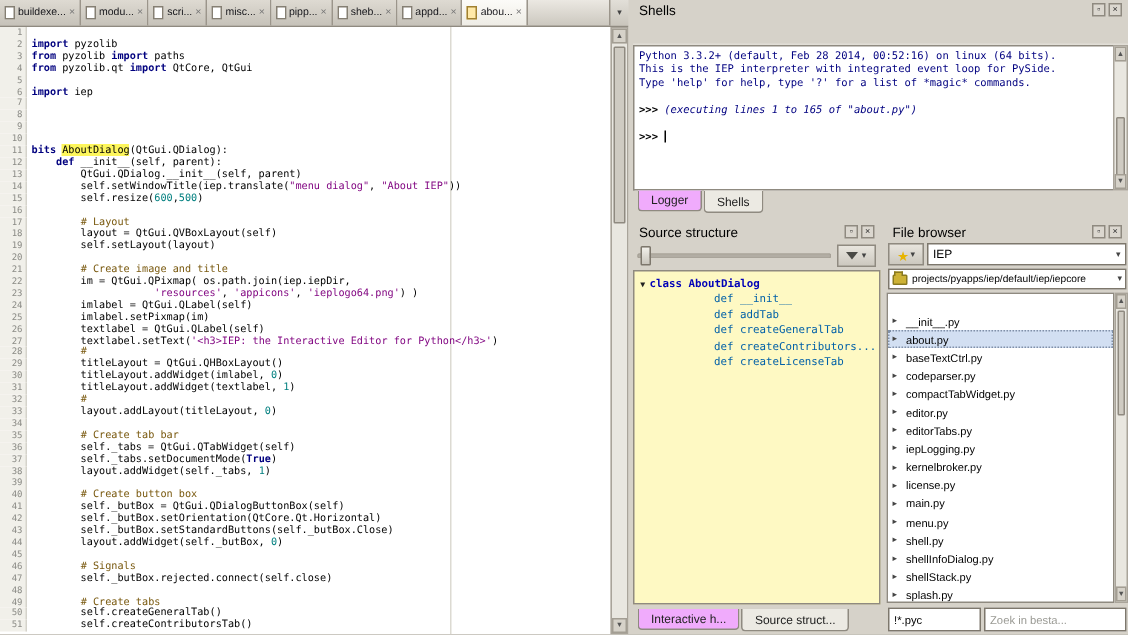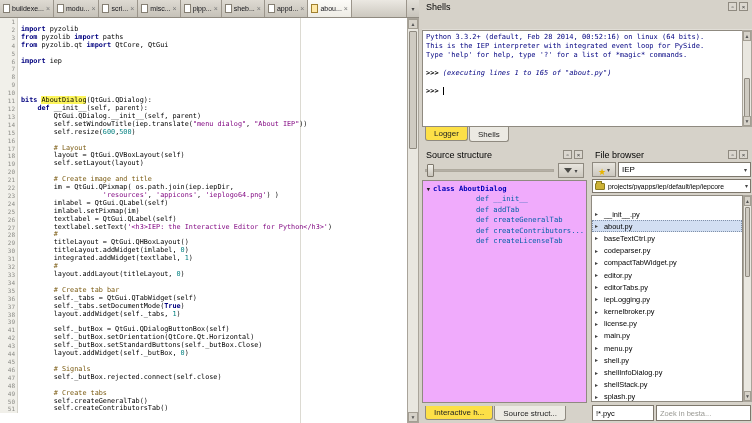--- a/index.html
+++ b/index.html
@@ -56,33 +56,33 @@
   #shell-toolbar{display:flex;align-items:center;gap:4px;margin-left:8px;height:100%;}
   .sh-ic{width:12px;height:12px;display:flex;align-items:center;justify-content:center;font-size:10px;line-height:1;}
   #shell-output{position:absolute;top:30px;left:0;right:10px;bottom:17px;background:#fff;border:1px solid #8f8a80;border-right:none;padding:2px 3px;font-family:"DejaVu Sans Mono",monospace;font-size:7px;overflow:hidden;}
   .sline{height:9px;white-space:pre;}
   .sh-b{color:#000080;}
   .sh-pr{color:#000;font-weight:bold;}
   .sh-m{color:#000080;font-style:italic;}
   .sh-cur{display:inline-block;width:1px;height:8px;background:#000;vertical-align:middle;}
   #shell-scroll{right:0;top:30px;bottom:17px;width:10px;}
   .south-tabs{position:absolute;bottom:0;left:0;right:0;height:17px;display:flex;align-items:flex-start;padding-left:3px;gap:1px;}
-  .btab{height:14px;display:flex;align-items:center;padding:0 8px;font-size:8px;background:#fde047;border:1px solid #8f8a80;border-top:none;border-radius:0 0 3px 3px;color:#222;white-space:nowrap;}
+  .btab{height:14px;display:flex;align-items:center;padding:0 8px;font-size:8px;background:#f0abfc;border:1px solid #8f8a80;border-top:none;border-radius:0 0 3px 3px;color:#222;white-space:nowrap;}
   .btab.sel{background:#eceae3;height:15px;}
 
   
   #tools{position:absolute;top:148px;left:0;right:0;bottom:0;}
   #left-tool{position:absolute;left:0;top:0;width:165px;bottom:0;}
   #ss-toolbar{position:absolute;top:13px;left:0;right:0;height:19px;display:flex;align-items:center;gap:4px;padding:0 3px;}
   #ss-slider{flex:1;position:relative;height:13px;}
   #ss-track{position:absolute;left:0;right:0;top:5px;height:3px;background:#b4afa5;border-radius:1px;box-shadow:inset 0 0 1px #7d776c;}
   #ss-handle{position:absolute;left:2px;top:0;width:7px;height:13px;background:linear-gradient(#f2f0ea,#c9c5bc);border:1px solid #7d776c;border-radius:1px;}
   #ss-filter{width:26px;height:15px;border:1px solid #8f8a80;background:linear-gradient(#e8e5de,#ccc8bf);display:flex;align-items:center;justify-content:center;gap:2px;flex:none;}
   .funnel{width:0;height:0;border-left:4px solid transparent;border-right:4px solid transparent;border-top:5px solid #4a4a46;}
-  #ss-tree{position:absolute;top:32px;left:0;right:0;bottom:20px;background:#f0abfc;border:1px solid #8f8a80;overflow:hidden;font-family:"DejaVu Sans Mono",monospace;font-size:7.2px;padding:2px 1px;}
+  #ss-tree{position:absolute;top:32px;left:0;right:0;bottom:20px;background:#fef9c3;border:1px solid #8f8a80;overflow:hidden;font-family:"DejaVu Sans Mono",monospace;font-size:7.2px;padding:2px 1px;}
   .trow{height:10.5px;display:flex;align-items:center;white-space:nowrap;}
   .tree-exp{width:9px;text-align:center;flex:none;}
   .tree-exp::before{content:"▼";font-size:5.5px;color:#222;}
   .trow.class .tlabel{color:#0000b8;font-weight:bold;}
   .trow.def{padding-left:20px;margin-left:32px;}
   .trow.def .tlabel{color:#0060a8;}
 
   #tool-split{position:absolute;left:165px;top:0;width:4px;bottom:0;}
   #right-tool{position:absolute;left:169px;right:0;top:0;bottom:0;}
   #fb-row1{position:absolute;top:13px;left:1px;right:1px;height:17px;display:flex;gap:2px;align-items:center;}
@@ -187,29 +187,30 @@
           <div class="eline"><span class="ln">21</span><span class="ctext"><span class="tk-p">        </span><span class="tk-c"># Create image and title</span></span></div>
           <div class="eline"><span class="ln">22</span><span class="ctext"><span class="tk-p">        im = QtGui.QPixmap( os.path.join(iep.iepDir, </span></span></div>
           <div class="eline"><span class="ln">23</span><span class="ctext"><span class="tk-p">                    </span><span class="tk-s">'resources'</span><span class="tk-p">, </span><span class="tk-s">'appicons'</span><span class="tk-p">, </span><span class="tk-s">'ieplogo64.png'</span><span class="tk-p">) )</span></span></div>
           <div class="eline"><span class="ln">24</span><span class="ctext"><span class="tk-p">        imlabel = QtGui.QLabel(self)</span></span></div>
           <div class="eline"><span class="ln">25</span><span class="ctext"><span class="tk-p">        imlabel.setPixmap(im)</span></span></div>
           <div class="eline"><span class="ln">26</span><span class="ctext"><span class="tk-p">        textlabel = QtGui.QLabel(self)</span></span></div>
           <div class="eline"><span class="ln">27</span><span class="ctext"><span class="tk-p">        textlabel.setText(</span><span class="tk-s">'&lt;h3&gt;IEP: the Interactive Editor for Python&lt;/h3&gt;'</span><span class="tk-p">)</span></span></div>
           <div class="eline"><span class="ln">28</span><span class="ctext"><span class="tk-p">        </span><span class="tk-c">#</span></span></div>
           <div class="eline"><span class="ln">29</span><span class="ctext"><span class="tk-p">        titleLayout = QtGui.QHBoxLayout()</span></span></div>
           <div class="eline"><span class="ln">30</span><span class="ctext"><span class="tk-p">        titleLayout.addWidget(imlabel, </span><span class="tk-n">0</span><span class="tk-p">)</span></span></div>
-          <div class="eline"><span class="ln">31</span><span class="ctext"><span class="tk-p">        integrated.addWidget(textlabel, </span><span class="tk-n">1</span><span class="tk-p">)</span></span></div>
+          <div class="eline"><span class="ln">31</span><span class="ctext"><span class="tk-p">        titleLayout.addWidget(textlabel, </span><span class="tk-n">1</span><span class="tk-p">)</span></span></div>
           <div class="eline"><span class="ln">32</span><span class="ctext"><span class="tk-p">        </span><span class="tk-c">#</span></span></div>
           <div class="eline"><span class="ln">33</span><span class="ctext"><span class="tk-p">        layout.addLayout(titleLayout, </span><span class="tk-n">0</span><span class="tk-p">)</span></span></div>
           <div class="eline"><span class="ln">34</span><span class="ctext"></span></div>
           <div class="eline"><span class="ln">35</span><span class="ctext"><span class="tk-p">        </span><span class="tk-c"># Create tab bar</span></span></div>
           <div class="eline"><span class="ln">36</span><span class="ctext"><span class="tk-p">        self._tabs = QtGui.QTabWidget(self)</span></span></div>
           <div class="eline"><span class="ln">37</span><span class="ctext"><span class="tk-p">        self._tabs.setDocumentMode(</span><span class="tk-k">True</span><span class="tk-p">)</span></span></div>
           <div class="eline"><span class="ln">38</span><span class="ctext"><span class="tk-p">        layout.addWidget(self._tabs, </span><span class="tk-n">1</span><span class="tk-p">)</span></span></div>
           <div class="eline"><span class="ln">39</span><span class="ctext"></span></div>
+          <div class="eline"><span class="ln">40</span><span class="ctext"><span class="tk-p">        </span><span class="tk-c"># Create button box</span></span></div>
           <div class="eline"><span class="ln">41</span><span class="ctext"><span class="tk-p">        self._butBox = QtGui.QDialogButtonBox(self)</span></span></div>
           <div class="eline"><span class="ln">42</span><span class="ctext"><span class="tk-p">        self._butBox.setOrientation(QtCore.Qt.Horizontal)</span></span></div>
           <div class="eline"><span class="ln">43</span><span class="ctext"><span class="tk-p">        self._butBox.setStandardButtons(self._butBox.Close)</span></span></div>
           <div class="eline"><span class="ln">44</span><span class="ctext"><span class="tk-p">        layout.addWidget(self._butBox, </span><span class="tk-n">0</span><span class="tk-p">)</span></span></div>
           <div class="eline"><span class="ln">45</span><span class="ctext"></span></div>
           <div class="eline"><span class="ln">46</span><span class="ctext"><span class="tk-p">        </span><span class="tk-c"># Signals</span></span></div>
           <div class="eline"><span class="ln">47</span><span class="ctext"><span class="tk-p">        self._butBox.rejected.connect(self.close)</span></span></div>
           <div class="eline"><span class="ln">48</span><span class="ctext"></span></div>
           <div class="eline"><span class="ln">49</span><span class="ctext"><span class="tk-p">        </span><span class="tk-c"># Create tabs</span></span></div>
           <div class="eline"><span class="ln">50</span><span class="ctext"><span class="tk-p">        self.createGeneralTab()</span></span></div>

